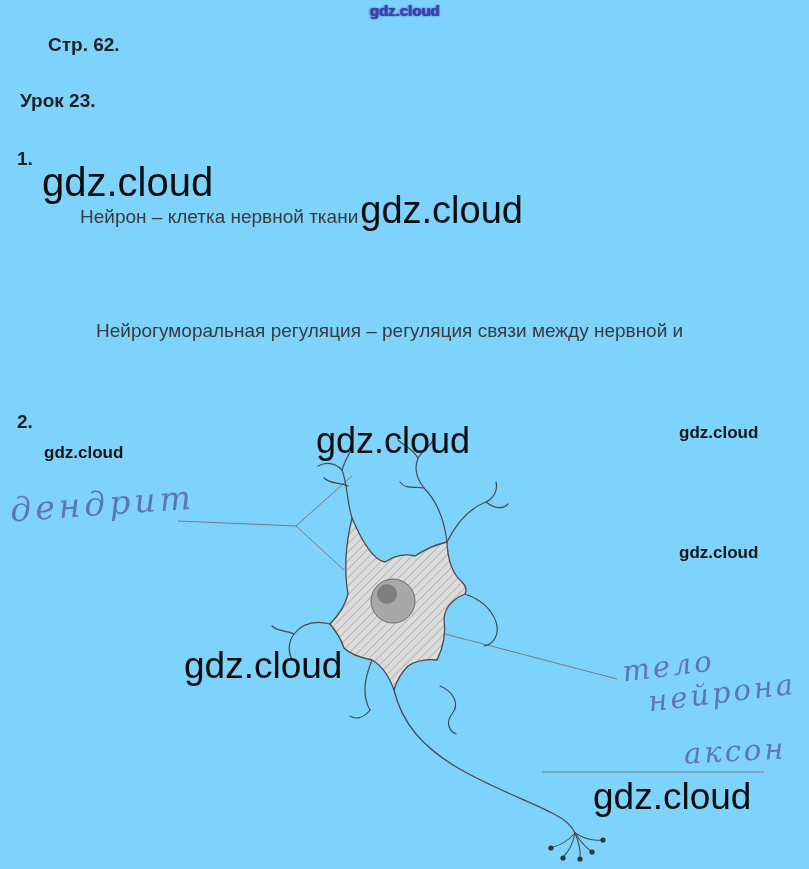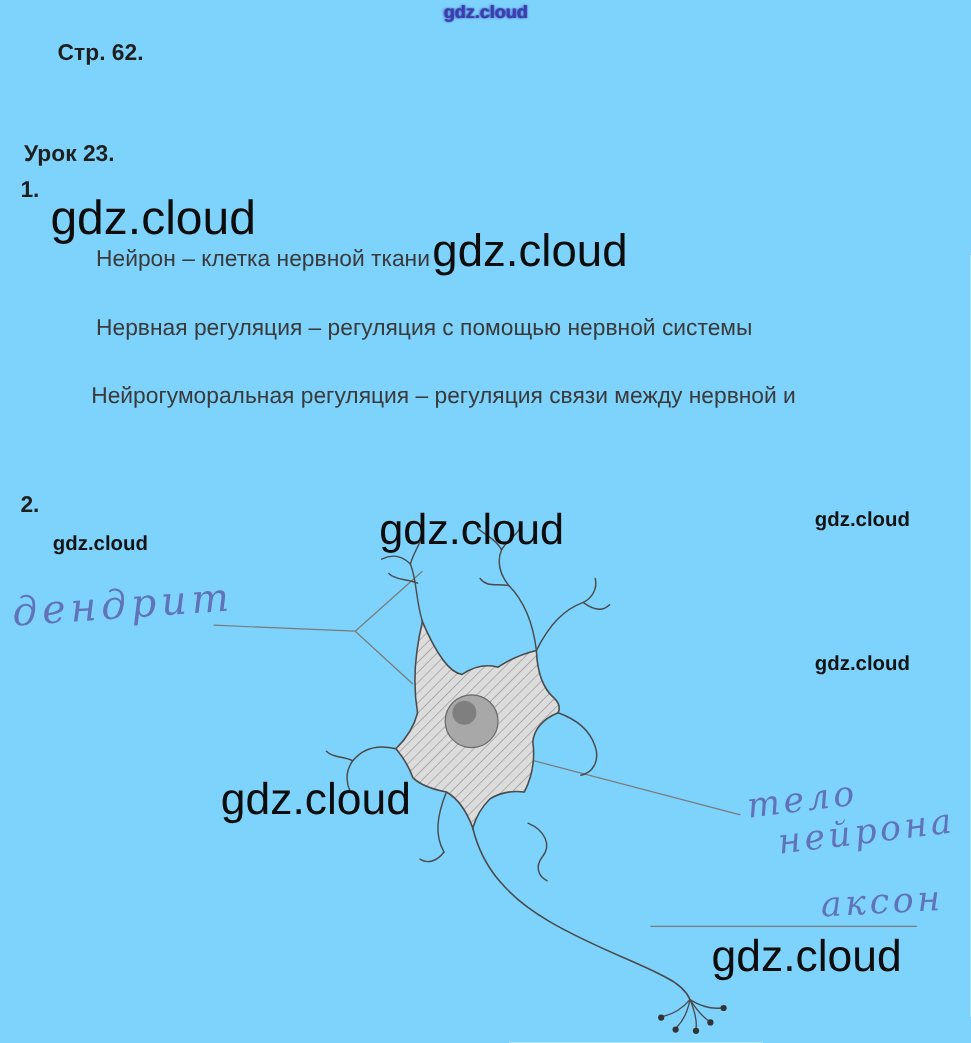--- a/index.html
+++ b/index.html
@@ -17,41 +17,41 @@
   .diagram{position:absolute;left:0;top:0;width:809px;height:869px;pointer-events:none;}
 
   .wm-top{
     position:absolute;top:2px;left:50%;transform:translateX(-50%);
     font-size:15px;font-weight:700;color:var(--wm-blue);
     text-shadow:1px 0 1px var(--wm-blue),-1px 0 2px rgba(59,63,174,.6);
     filter:blur(.4px);
   }
   .heading{position:absolute;left:20px;font-size:19px;font-weight:700;color:var(--heading-dark);}
   .h-page{top:34px;margin-left:28px;}
-  .h-lesson{top:90px;margin-top:28px;}
+  .h-lesson{top:90px;}
   .sec-num{position:absolute;left:17px;font-size:19px;font-weight:700;color:var(--heading-dark);}
   .n1{top:148px;}
   .n2{top:411px;}
 
   .wm-xl{position:absolute;color:var(--wm-black);font-size:38px;letter-spacing:0;white-space:nowrap;}
   .wm-s1{left:42px;top:160px;font-size:40px;}
   .wm-center{left:316px;top:420px;font-size:36px;}
   .wm-left-large{left:184px;top:645px;font-size:37px;}
   .wm-bottom-right{left:593px;top:776px;font-size:37px;}
 
   .wm-sm{position:absolute;font-size:17px;font-weight:700;color:#141414;white-space:nowrap;}
   .wm-small-left{left:44px;top:443px;}
   .wm-right-top{left:679px;top:423px;}
   .wm-right-mid{left:679px;top:543px;}
 
   .body-text{font-size:19px;color:var(--text-dark);white-space:nowrap;}
   .def-row{position:absolute;left:80px;top:189px;display:flex;align-items:baseline;}
   .wm-inline{font-size:38px;color:var(--wm-black);margin-left:2px;white-space:nowrap;}
   .d2{position:absolute;left:80px;top:263px;}
-  .d3{position:absolute;left:76px;top:320px;}
+  .d3{position:absolute;left:96px;top:320px;}
   .d4{position:absolute;left:80px;top:356px;}
 
   .handwriting{
     position:absolute;font-family:"DejaVu Serif",serif;font-style:italic;
     color:var(--ink-blue);opacity:.85;white-space:nowrap;
   }
   .hw-dendrites{left:10px;top:484px;font-size:33px;letter-spacing:4px;transform:rotate(-4deg);}
   .hw-body{left:624px;top:645px;font-size:29px;letter-spacing:3px;transform:rotate(-7deg);line-height:1.15;}
   .hw-body .line2{margin-left:22px;display:block;}
   .hw-axon{left:684px;top:734px;font-size:29px;letter-spacing:3px;transform:rotate(-3deg);}
@@ -140,21 +140,20 @@
   <div class="heading h-lesson">Урок 23.</div>
 
   <div class="sec-num n1">1.</div>
   <div class="wm-xl wm-s1">gdz.cloud</div>
 
   <div class="def-row">
     <span class="body-text">Нейрон – клетка нервной ткани</span>
     <span class="wm-inline">gdz.cloud</span>
   </div>
 
-  <div class="body-text d2">Нервная регуляция – регуляция с помощью нервной системы</div>
   <div class="body-text d3">Нейрогуморальная регуляция – регуляция связи между нервной и</div>
 
   <div class="sec-num n2">2.</div>
   <div class="wm-sm wm-small-left">gdz.cloud</div>
   <div class="wm-xl wm-center">gdz.cloud</div>
   <div class="wm-sm wm-right-top">gdz.cloud</div>
   <div class="wm-sm wm-right-mid">gdz.cloud</div>
   <div class="wm-xl wm-left-large">gdz.cloud</div>
   <div class="wm-xl wm-bottom-right">gdz.cloud</div>
 

